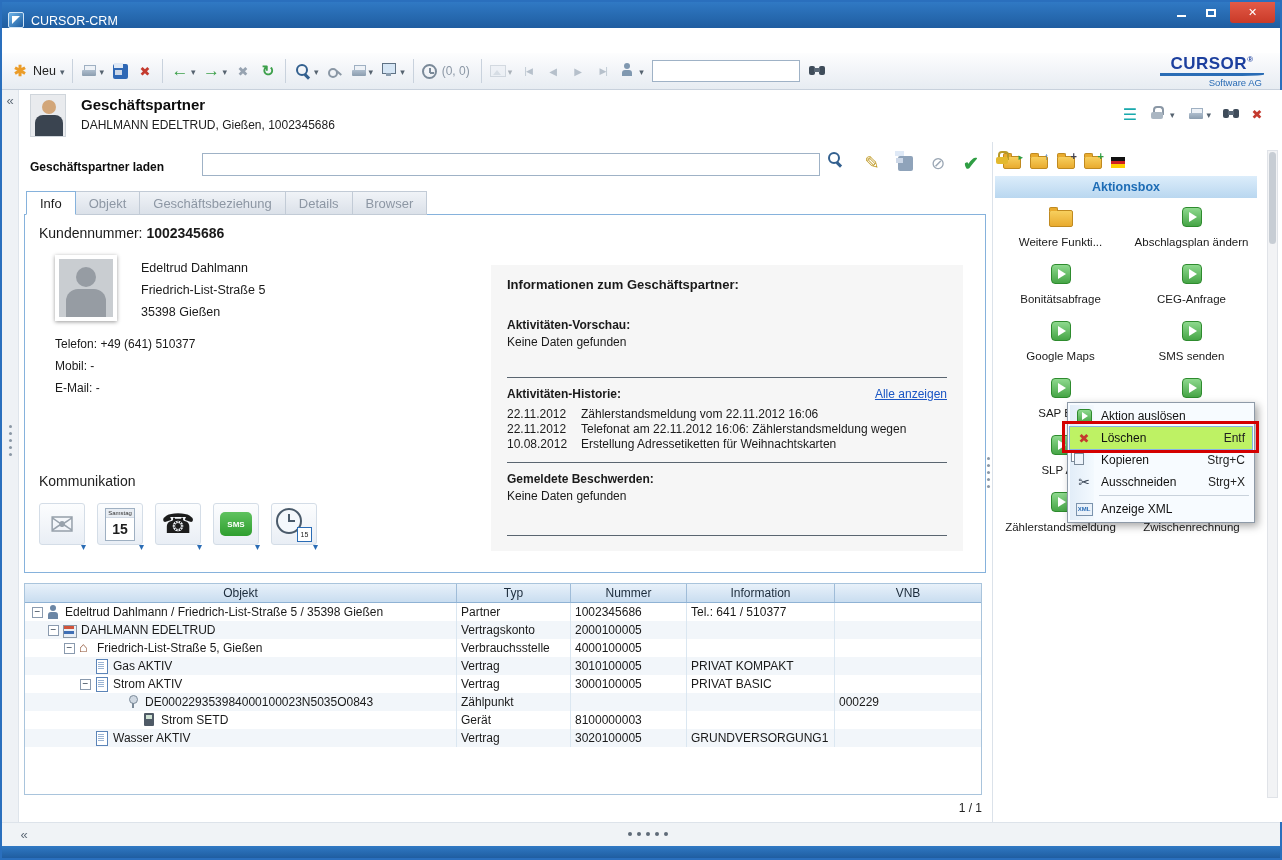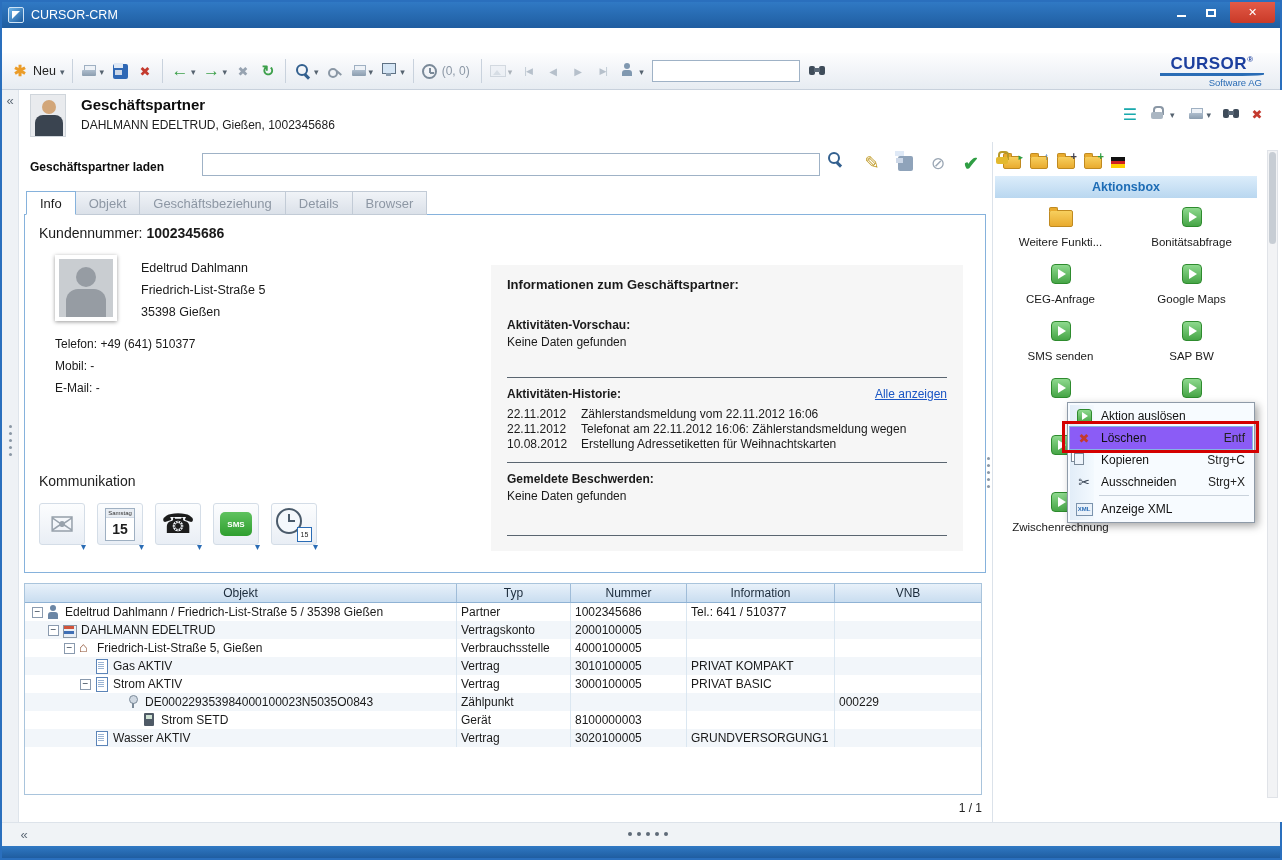--- a/index.html
+++ b/index.html
@@ -1,21 +1,21 @@
 <!DOCTYPE html>
 <html><head>
 <meta charset="utf-8">
 <style>
 *{box-sizing:border-box;margin:0;padding:0}
 html,body{width:1282px;height:860px;overflow:hidden}
 body{font-family:"Liberation Sans",sans-serif;font-size:12px;color:#1a1a1a;background:#9aa4ae;cursor:default}
 .window{position:relative;width:1282px;height:860px;background:#fff;border:2px solid #2a6fbd}
 
 
-.titlebar{position:absolute;left:0;top:0;right:0;height:26px;background:linear-gradient(#3079c4,#1f5da0);display:flex;align-items:center;padding-left:6px;color:#fff}
+.titlebar{position:absolute;left:0;top:0;right:0;height:26px;background:linear-gradient(#3079c4,#1f5da0);display:flex;align-items:flex-end;padding-left:6px;color:#fff}
 .appicon{width:16px;height:16px;margin-right:7px;background:linear-gradient(135deg,#6db3e8,#1d5c9f);border:1px solid #cfe3f5;border-radius:2px;position:relative;flex:none}
 .appicon::before{content:"";position:absolute;left:3px;top:3px;width:8px;height:8px;background:#fff;clip-path:polygon(0 0,100% 0,0 100%)}
 .apptitle{font-size:12.5px}
 .winbtn{position:absolute;top:0;height:21px;display:flex;align-items:center;justify-content:center;cursor:pointer}
 .minb{right:84px;width:30px}
 .maxb{right:54px;width:30px}
 .closeb{right:5px;width:45px;background:linear-gradient(#e35a47,#c93a28);border-radius:0 0 3px 3px}
 .minbar{width:9px;height:2px;background:#fff;margin-top:7px}
 .maxbox{width:10px;height:8px;border:2px solid #fff}
 .closeb::before{content:"✕";color:#fff;font-size:11px}
@@ -204,21 +204,21 @@
 .rscroll{position:absolute;right:4px;top:8px;width:11px;height:648px;background:#f2f3f5;border:1px solid #e0e3e8}
 .rthumb{position:absolute;left:1px;top:1px;width:7px;height:92px;background:#c7cdd4;border-radius:4px;cursor:pointer}
 
 
 .cmenu{position:absolute;left:1065px;top:400px;width:188px;background:#f7fbff;border:1px solid #8e9aa8;box-shadow:3px 3px 8px rgba(0,0,0,.35);padding:2px;z-index:50}
 .cmenu .gutter{position:absolute;left:2px;top:2px;bottom:2px;width:24px;background:linear-gradient(90deg,#e2edf8,#f3f9fe)}
 .cm-item{position:relative;display:flex;align-items:center;height:22px;padding:0 7px 0 2px;cursor:pointer}
 .cm-ico{width:24px;display:flex;align-items:center;justify-content:center;flex:none}
 .cm-label{flex:1;padding-left:5px;font-size:12px;color:#111}
 .cm-short{font-size:12px;color:#222;padding-left:8px}
-.cm-item.selected{background:#8b5cf6;outline:1px solid #85b4e4}
+.cm-item.selected{background:#bef264;outline:1px solid #85b4e4}
 .cm-sep{height:1px;background:#c9d2dc;margin:2px 3px 2px 29px;position:relative}
 .red-annotation{position:absolute;left:1060px;top:419px;width:197px;height:32px;border:3px solid #d40000;z-index:60;pointer-events:none}
 </style>
 </head>
 <body>
 
 <div class="window">
 
   <div class="titlebar">
     <span class="appicon"></span>
@@ -556,20 +556,24 @@
       <span class="lockpush"><span class="i-lock"></span></span>
     </div>
     <div class="abox-header">Aktionsbox</div>
     <div class="agrid">
       <div class="acell">
           <span class="i-folder" style="width:24px;height:17px;margin-top:3px"></span>
           <span class="albl">Weitere Funkti...</span>
         </div>
       <div class="acell">
           <span class="i-playbtn"></span>
+          <span class="albl">Abschlagsplan ändern</span>
+        </div>
+      <div class="acell">
+          <span class="i-playbtn"></span>
           <span class="albl">Bonitätsabfrage</span>
         </div>
       <div class="acell">
           <span class="i-playbtn"></span>
           <span class="albl">CEG-Anfrage</span>
         </div>
       <div class="acell">
           <span class="i-playbtn"></span>
           <span class="albl">Google Maps</span>
         </div>

